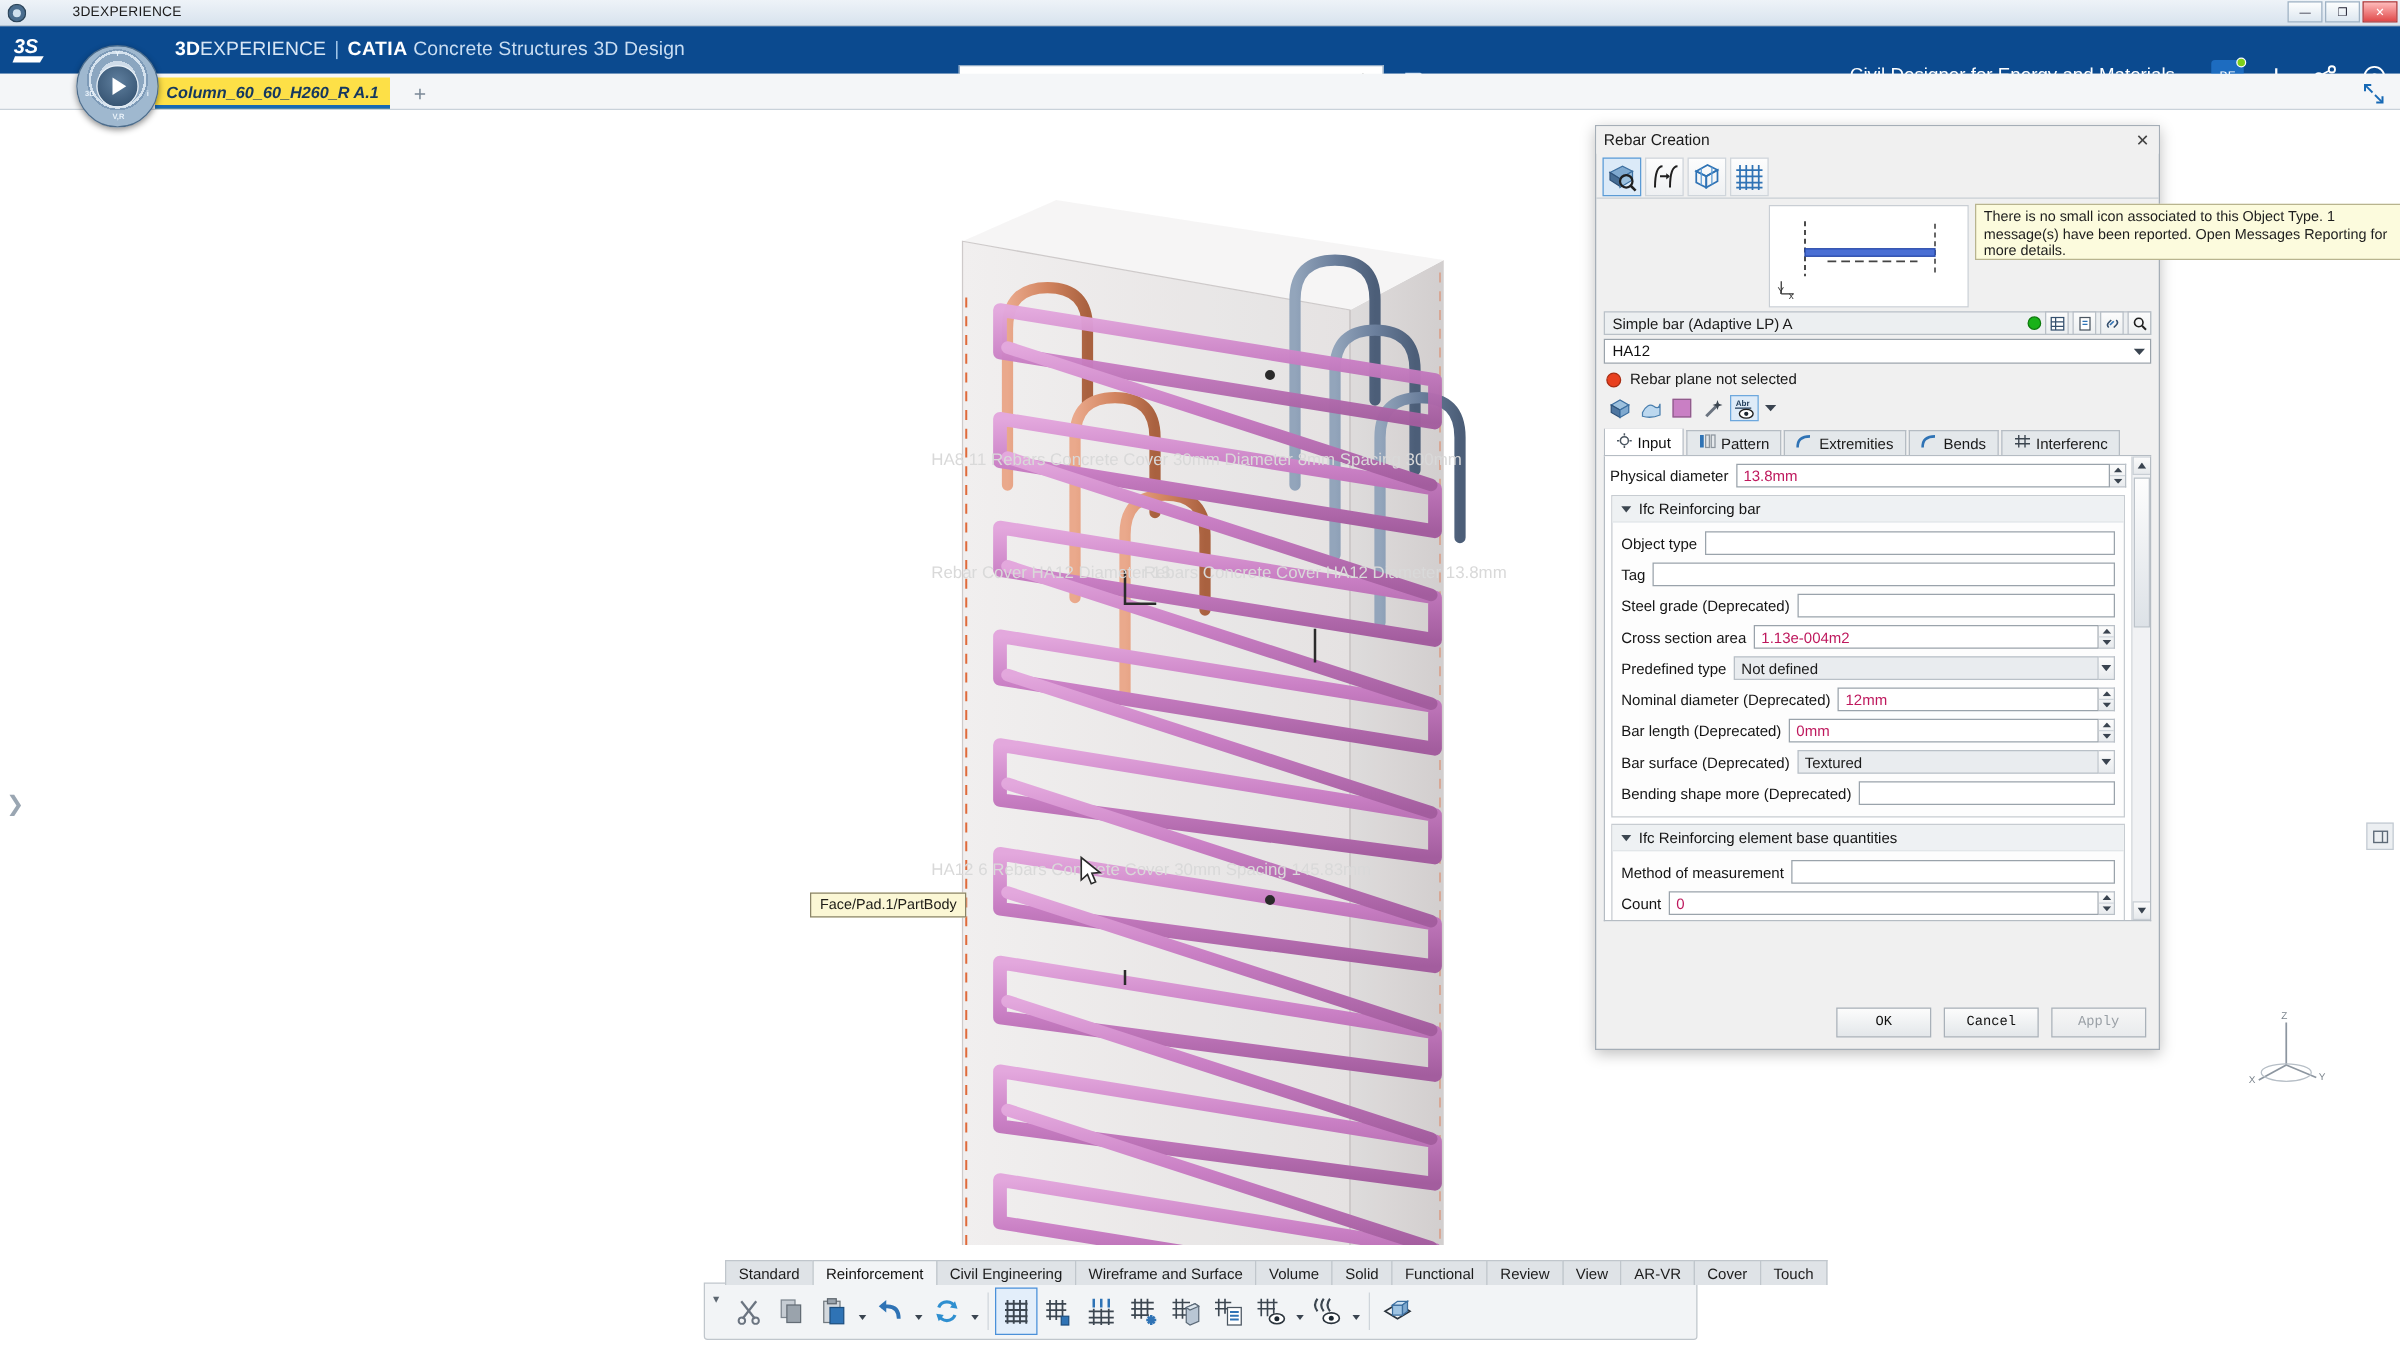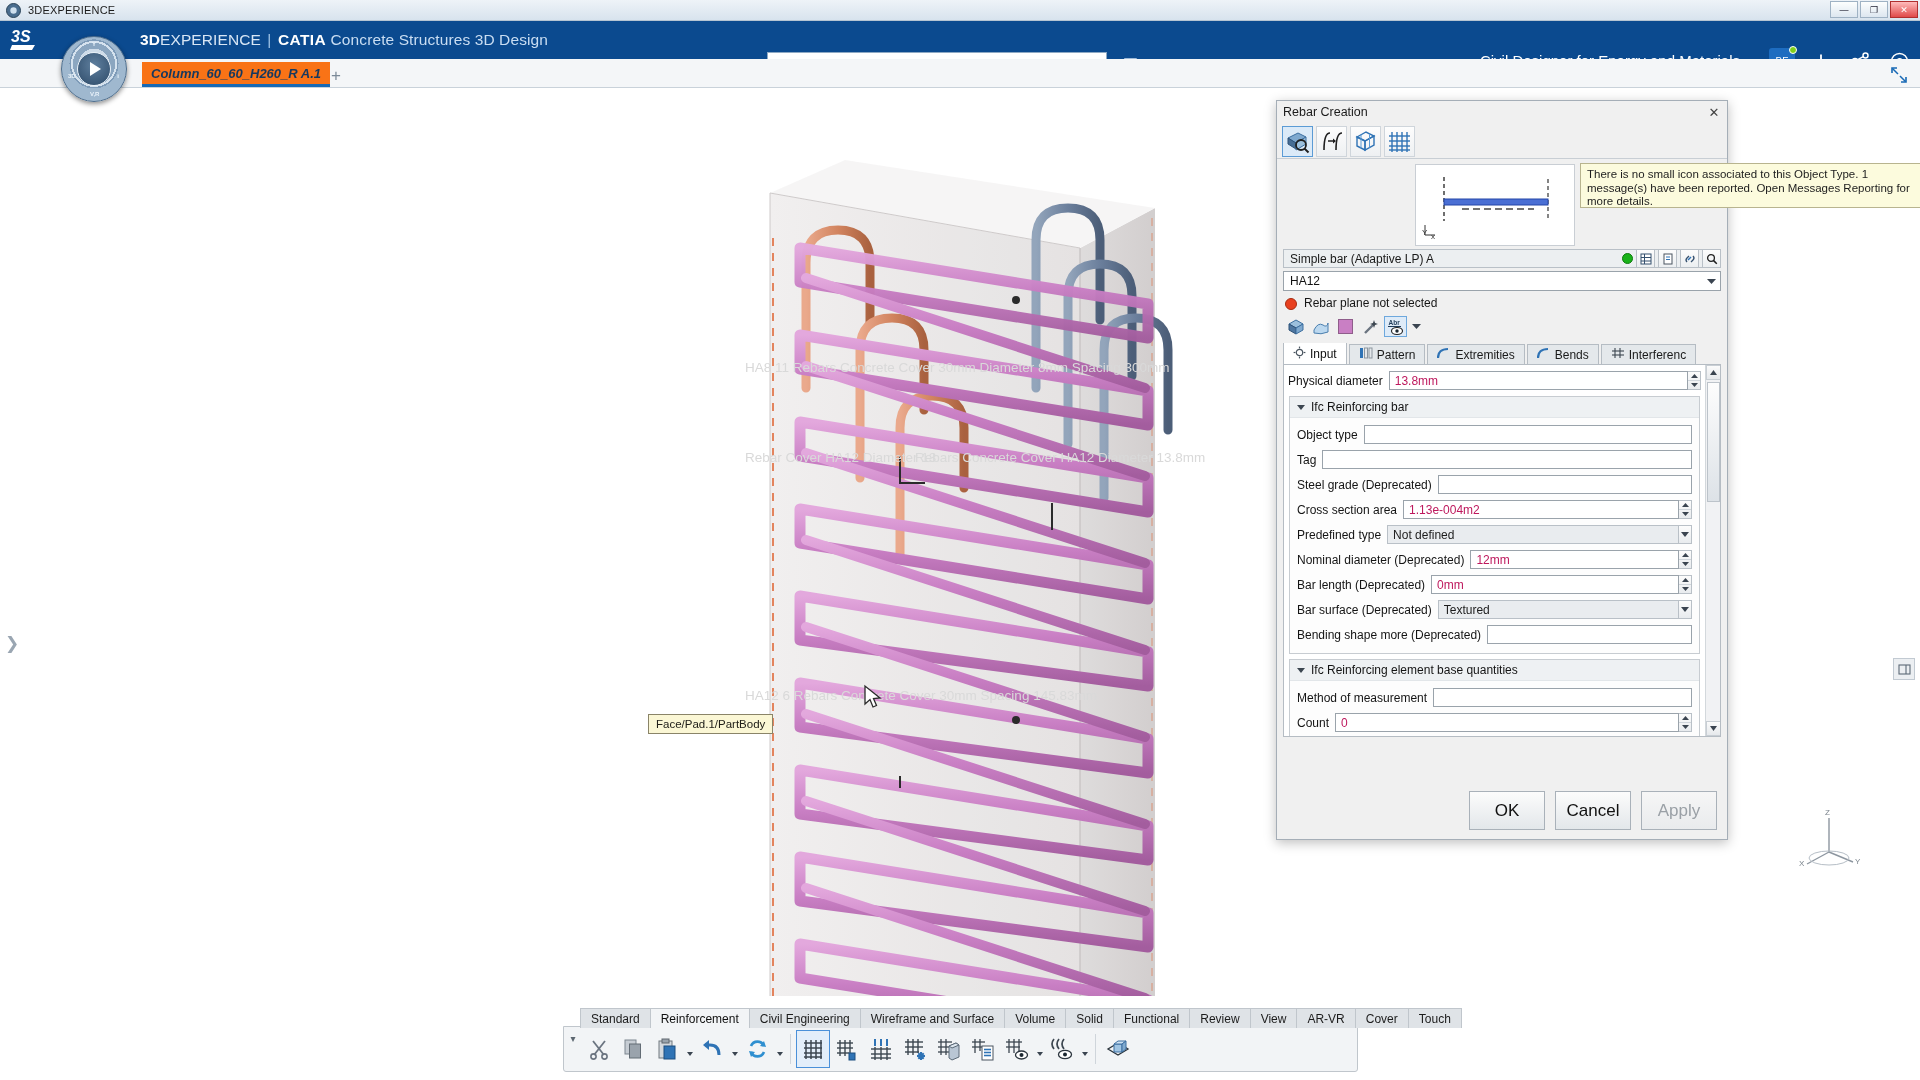--- a/index.html
+++ b/index.html
@@ -9,21 +9,21 @@
     font-family:"Liberation Sans", sans-serif;
     background:#ffffff; position:relative;
     -webkit-font-smoothing:antialiased;
   }
 
   
   #os-titlebar{
     position:absolute; left:0; top:0; width:1920px; height:21px;
     background:linear-gradient(#eef3f8,#d8e3ee);
     border-bottom:1px solid #b6c4d2;
-    display:flex; align-items:center;
+    display:flex; align-items:center;gap:30px;
   }
   #os-logo{ width:20px;height:20px;margin-left:3px;display:flex;align-items:center;justify-content:center;}
   #os-title{ font-size:11px; color:#1b1b1b; margin-left:5px; letter-spacing:.2px;}
   #os-winbtns{ position:absolute; right:2px; top:1px; display:flex; gap:2px;}
   .winbtn{ width:28px;height:17px; background:linear-gradient(#fdfefe,#dde7f0);
            border:1px solid #9fb2c4; display:flex;align-items:center;justify-content:center;
            font-size:9px;color:#223; }
   .winbtn.close{ background:linear-gradient(#fbb,#e04a4a); border-color:#b03030; color:#fff;}
 
   
@@ -86,23 +86,23 @@
   #compass .lbl{ position:absolute; font-size:6px; color:#e9f2fa; font-weight:700;}
   #compass .lbl.l3d{ left:6px; top:36px;} #compass .lbl.li{ right:7px; top:36px;}
   #compass .lbl.ly{ left:30px; top:4px;} #compass .lbl.lk{ left:28px; bottom:4px;}
 
   
   #tabbar{
     position:absolute; left:0; top:59px; width:1920px; height:29px;
     background:#f4f6f8; border-bottom:1px solid #c9d2da;
   }
   #doc-tab{
-    position:absolute; left:142px; top:3px; height:25px; padding:0 9px;
+    position:absolute; left:124px; top:3px; height:25px; padding:0 9px;
     display:flex;align-items:center; font-size:13px; font-style:italic; font-weight:700; color:#15385f;
-    border-bottom:3px solid #1769b5; cursor:pointer; background:#f97316;
+    border-bottom:3px solid #1769b5; cursor:pointer; background:#fde047;
   }
   #tab-plus{ position:absolute; left:331px; top:7px; font-size:17px; color:#7b8a98; cursor:pointer;}
   #expand-ico{ position:absolute; right:12px; top:66px; width:18px;height:18px; cursor:pointer; z-index:30;}
 
   
   #viewport{
     position:absolute; left:0; top:88px; width:1920px; height:908px;
     background:#ffffff; overflow:hidden;
   }
   #left-arrow{ position:absolute; left:5px; top:545px; font-size:17px; color:#9aa6b2; cursor:pointer; z-index:12;}
@@ -250,23 +250,23 @@
     position:absolute; right:0; top:0; width:15px; bottom:0; background:#f1f2f4; border-left:1px solid #d3d8dc;
   }
   .sb-arrow{ width:15px;height:15px; background:linear-gradient(#fbfbfb,#e6e9ec); border:1px solid #c8ced4;
              display:flex;align-items:center;justify-content:center; cursor:pointer;}
   #sb-arrow-dn{ position:absolute; bottom:0; left:0;}
   #sb-thumb{ position:absolute; left:1px; top:17px; width:13px; height:120px;
              background:linear-gradient(#fdfdfd,#dde2e7); border:1px solid #bcc3ca; cursor:pointer;}
 
   #dlg-footer{ position:absolute; right:10px; bottom:9px; display:flex; gap:10px;}
   .fbtn{
-    width:76px;height:39px; font-size:17px; color:#111;
+    width:76px;height:24px; font-size:11px; color:#111;
     background:linear-gradient(#fcfcfc,#e3e7ea); border:1px solid #a9b1b9;
-    display:flex;align-items:center;justify-content:center; cursor:pointer;
+    display:flex;align-items:center;justify-content:center; cursor:pointer;font-family:Liberation Mono, monospace;
   }
   .fbtn.disabled{ color:#9aa0a6; background:linear-gradient(#f6f6f6,#e9ebed);}
 </style>
 </head>
 <body>
 
 <div id="os-titlebar">
   <div id="os-logo">
     <svg width="15" height="15" viewBox="0 0 15 15">
       <circle cx="7.5" cy="7.5" r="7" fill="#4a6d8e" stroke="#2b4459"></circle>

